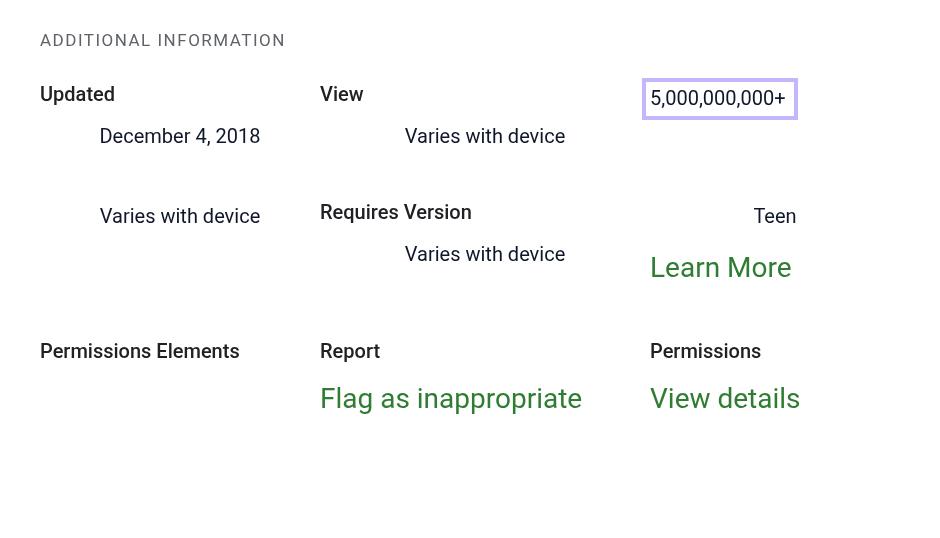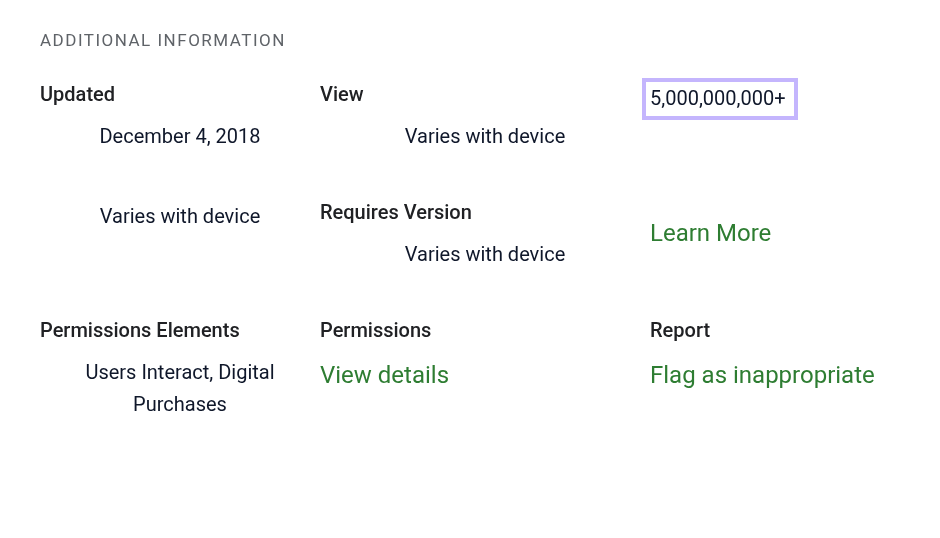--- a/index.html
+++ b/index.html
@@ -37,21 +37,21 @@
     }
     .info-value {
       color: #0f172a;
       font-size: 20px;
       font-weight: 400;
       line-height: 1.6;
       text-align: center;
     }
     .info-link {
       color: #2e7d32;
-      font-size: 24px;
+      font-size: 28px;
       font-weight: 400;
       cursor: pointer;
       line-height: 1.6;
     }
     .info-link.spaced {
       margin-top: 14px;
     }
     .highlighted {
       border: 4px solid #c4b5fd;
       display: inline-block;
@@ -85,31 +85,31 @@
   <div class="info-item">
     <div class="info-value">Varies with device</div>
   </div>
 
   <div class="info-item">
     <div class="info-label">Requires Version</div>
     <div class="info-value">Varies with device</div>
   </div>
 
   <div class="info-item">
+    <div class="info-value">Teen</div>
     <div class="info-link spaced">Learn More</div>
   </div>
 
   <div class="info-item">
     <div class="info-label">Permissions Elements</div>
-    <div class="info-value">Users Interact, Digital Purchases</div>
+  </div>
+
+  <div class="info-item">
+    <div class="info-label">Report</div>
+    <div class="info-link">Flag as inappropriate</div>
   </div>
 
   <div class="info-item">
     <div class="info-label">Permissions</div>
     <div class="info-link">View details</div>
   </div>
 
-  <div class="info-item">
-    <div class="info-label">Report</div>
-    <div class="info-link">Flag as inappropriate</div>
-  </div>
-
 </div>
 
 </body></html>

